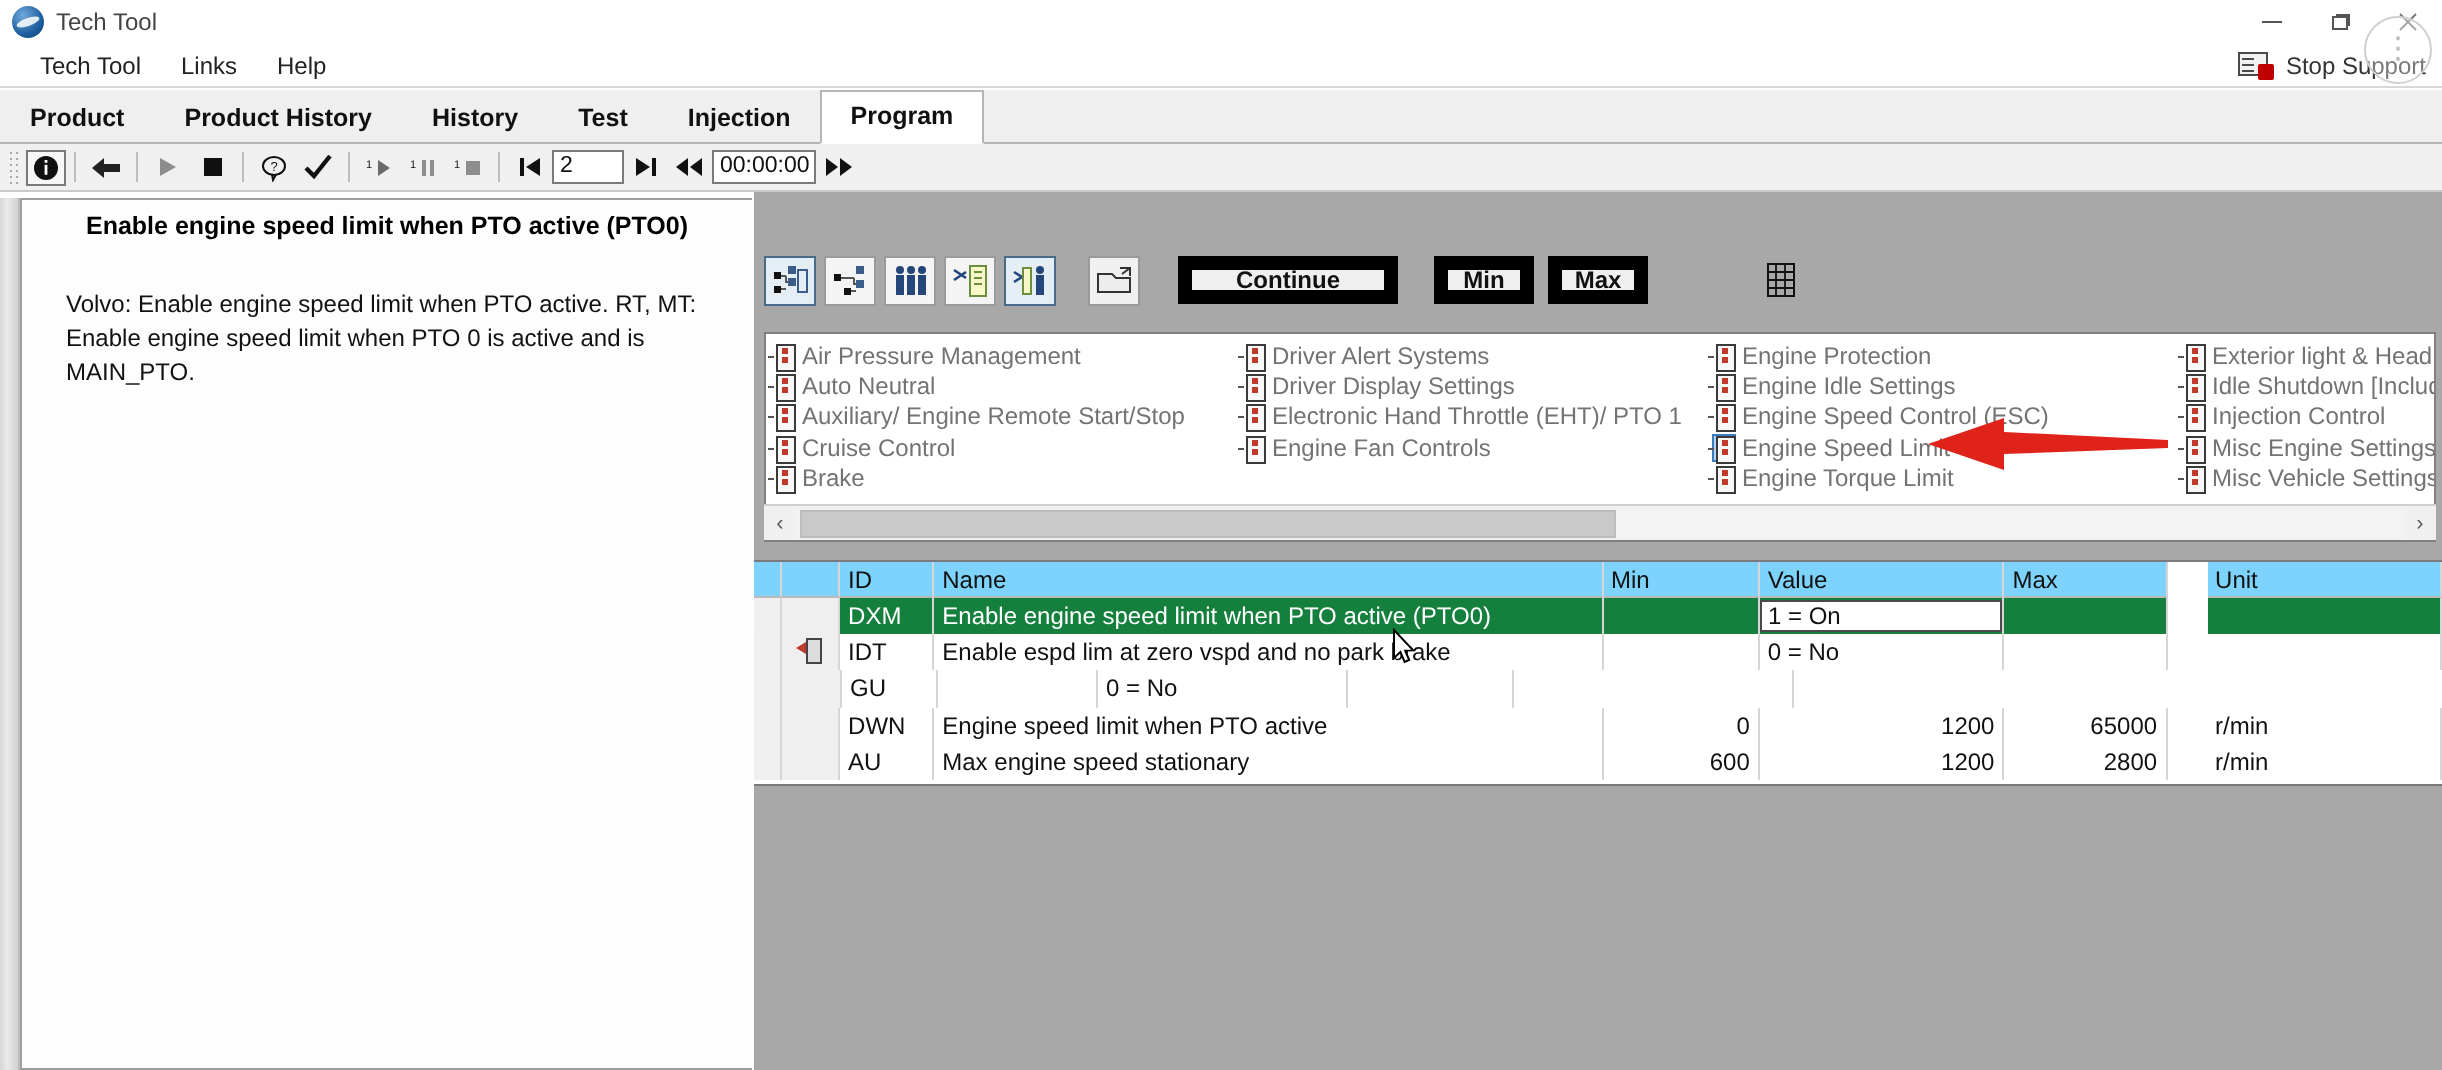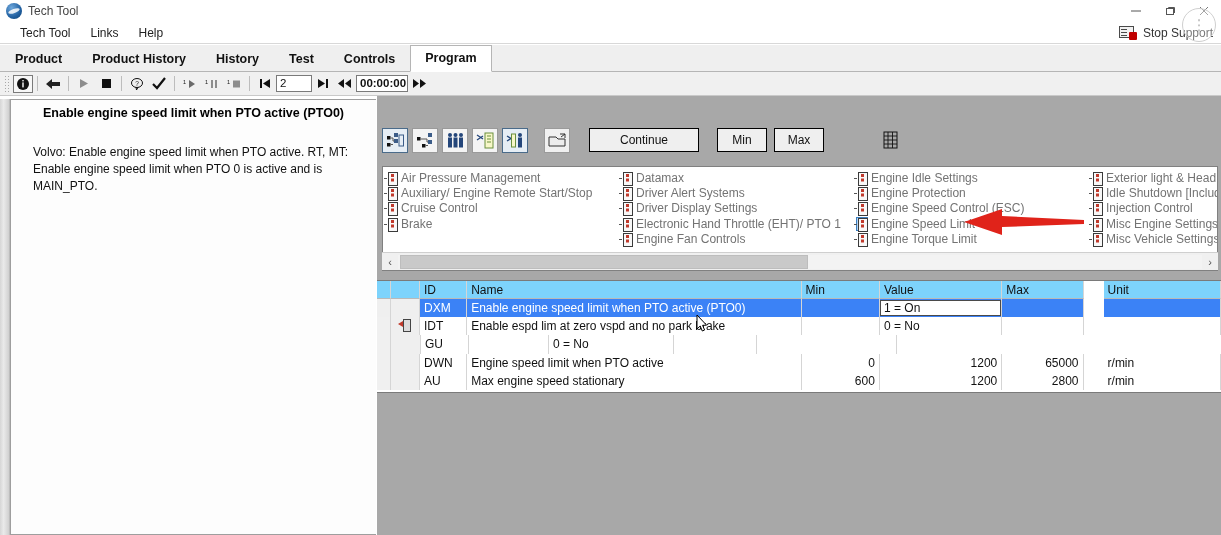--- a/index.html
+++ b/index.html
@@ -102,21 +102,21 @@
     width: 22px; height: 20px; display: flex; align-items: center; justify-content: center;
     color: #1a1a1a; font-size: 12px;
   }
   .tbtn.framed { border: 1px solid #7a7a7a; background: #f7f7f7; width: 20px; height: 18px; }
   .tsep { width: 1px; height: 15px; background: #bdbdbd; margin: 0 4px; }
   .tinput {
     height: 17px; border: 1px solid #7a7a7a; background: #fff;
     font-size: 11.5px; padding: 0 3px; line-height: 15px; color: #111;
   }
   .tinput.num { width: 36px; }
-  .tinput.time { width: 52px; text-align: center; font-weight: bold; }
+  .tinput.time { width: 52px; text-align: center; }
 
   
   .leftpanel {
     position: absolute; left: 10px; top: 99px; width: 366px; height: 436px;
     background: #fdfdfd; border: 1px solid #9e9e9e; border-right: none;
   }
   .leftpanel .hdr {
     text-align: center; font-size: 12.5px; font-weight: bold; padding: 6px 6px 0;
     color: #000;
   }
@@ -139,22 +139,22 @@
     position: absolute; left: 0; top: 22px; width: 844px; height: 44px;
     display: flex; align-items: center; padding-left: 5px; gap: 4px;
   }
   .iconbtn {
     width: 26px; height: 25px; border: 1px solid #9a9a9a; background: #f4f4f4;
     display: flex; align-items: center; justify-content: center;
   }
   .iconbtn.sel { border: 1px solid #4a6b8a; background: #e6eef5; }
   .iconbtn.plain { border: 1px solid #9a9a9a; background: #f0f0f0; }
   .pbtn {
-    height: 24px; border: 1px solid #000000; background: #efefef;
-    font-size: 12px; color: #111; display: flex; align-items: center; justify-content: center;
+    height: 24px; border: 7px solid #000000; background: #efefef;
+    font-size: 12px; color: #111; display: flex; align-items: center; justify-content: center; font-weight: bold;
   }
   .pbtn.continue { width: 110px; margin-left: 15px; }
   .pbtn.min { width: 50px; margin-left: 14px; }
   .pbtn.max { width: 50px; margin-left: 3px; }
   .gridicon { margin-left: 54px; width: 18px; height: 20px; display: flex; align-items: center; justify-content: center; }
 
   
   .grouplist {
     position: absolute; left: 5px; top: 70px; width: 836px; height: 105px;
     background: #ffffff; border: 1px solid #808080;
@@ -203,21 +203,21 @@
   .tc.c-ico  { width: 14px; border-right: 1px solid #d5d5d5; background: #f0f0f0; padding:0; justify-content:center; }
   .tc.c-mark { width: 30px; background: #efefef; padding: 0; justify-content: center; }
   .tc.c-id   { width: 48px; }
   .tc.c-name { width: 342px; }
   .tc.c-min  { width: 80px; justify-content: flex-end; }
   .tc.c-val  { width: 125px; }
   .tc.c-max  { width: 83px; justify-content: flex-end; }
   .tc.c-unit { width: 120px; margin-left: 20px; }
   .trow.head .tc { font-weight: normal; border-bottom: 1px solid #b9b9b9; background:#7dd3fc; }
   .trow.head .tc.c-min, .trow.head .tc.c-max { justify-content: flex-start; }
-  .trow.sel .tc { background: #3b82f6; color: #fff; }
+  .trow.sel .tc { background: #15803d; color: #fff; }
   .trow.sel .tc.c-mark, .trow.sel .tc.c-ico { background: #efefef; }
   .valbox {
     background: #ffffff; color: #111; border: 1px solid #4a4a4a;
     height: 16px; width: 100%; display: flex; align-items: center; padding: 0 3px;
     font-size: 12px;
   }
   .rowico { width: 13px; height: 14px; position: relative; }
   .rowico .pg { position: absolute; right: 0; top: 0; width: 8px; height: 13px;
     border: 1px solid #444; background: #dcdcdc; }
   .rowico .ar { position: absolute; left: 0; top: 2px; width: 0; height: 0;
@@ -274,21 +274,21 @@
     </span>
     <span>Stop Support</span>
   </div>
   <div class="circle-overlay">⋮</div>
 
   <div class="tabstrip">
     <div class="tab">Product</div>
     <div class="tab">Product History</div>
     <div class="tab">History</div>
     <div class="tab">Test</div>
-    <div class="tab">Controls</div>
+    <div class="tab">Injection</div>
     <div class="tab active">Program</div>
   </div>
 
   <div class="toolstrip">
     <div class="grip"></div>
     <div class="tbtn framed">
       <svg width="14" height="14" viewBox="0 0 14 14">
           <circle cx="7" cy="7" r="6" fill="#111"></circle>
           <rect x="6.3" y="3" width="1.4" height="1.4" fill="#fff"></rect>
           <rect x="6.3" y="5.4" width="1.4" height="5" fill="#fff"></rect>
@@ -449,46 +449,46 @@
         <div class="gitem">
             <span class="nodeico">
               <span class="nodedash"></span>
             </span>
             <span class="lbl">Air Pressure Management</span>
           </div>
         <div class="gitem">
             <span class="nodeico">
               <span class="nodedash"></span>
             </span>
+            <span class="lbl">Auto Neutral</span>
+          </div>
+        <div class="gitem">
+            <span class="nodeico">
+              <span class="nodedash"></span>
+            </span>
             <span class="lbl">Auxiliary/ Engine Remote Start/Stop</span>
           </div>
         <div class="gitem">
             <span class="nodeico">
               <span class="nodedash"></span>
             </span>
             <span class="lbl">Cruise Control</span>
           </div>
         <div class="gitem">
             <span class="nodeico">
               <span class="nodedash"></span>
             </span>
             <span class="lbl">Brake</span>
           </div>
       </div>
       <div class="gcol">
         <div class="gitem">
             <span class="nodeico">
               <span class="nodedash"></span>
             </span>
-            <span class="lbl">Datamax</span>
-          </div>
-        <div class="gitem">
-            <span class="nodeico">
-              <span class="nodedash"></span>
-            </span>
             <span class="lbl">Driver Alert Systems</span>
           </div>
         <div class="gitem">
             <span class="nodeico">
               <span class="nodedash"></span>
             </span>
             <span class="lbl">Driver Display Settings</span>
           </div>
         <div class="gitem">
             <span class="nodeico">
@@ -501,27 +501,27 @@
               <span class="nodedash"></span>
             </span>
             <span class="lbl">Engine Fan Controls</span>
           </div>
       </div>
       <div class="gcol">
         <div class="gitem">
             <span class="nodeico">
               <span class="nodedash"></span>
             </span>
+            <span class="lbl">Engine Protection</span>
+          </div>
+        <div class="gitem">
+            <span class="nodeico">
+              <span class="nodedash"></span>
+            </span>
             <span class="lbl">Engine Idle Settings</span>
-          </div>
-        <div class="gitem">
-            <span class="nodeico">
-              <span class="nodedash"></span>
-            </span>
-            <span class="lbl">Engine Protection</span>
           </div>
         <div class="gitem">
             <span class="nodeico">
               <span class="nodedash"></span>
             </span>
             <span class="lbl">Engine Speed Control (ESC)</span>
           </div>
         <div class="gitem sel">
             <span class="nodeico">
               <span class="nodedash"></span>

